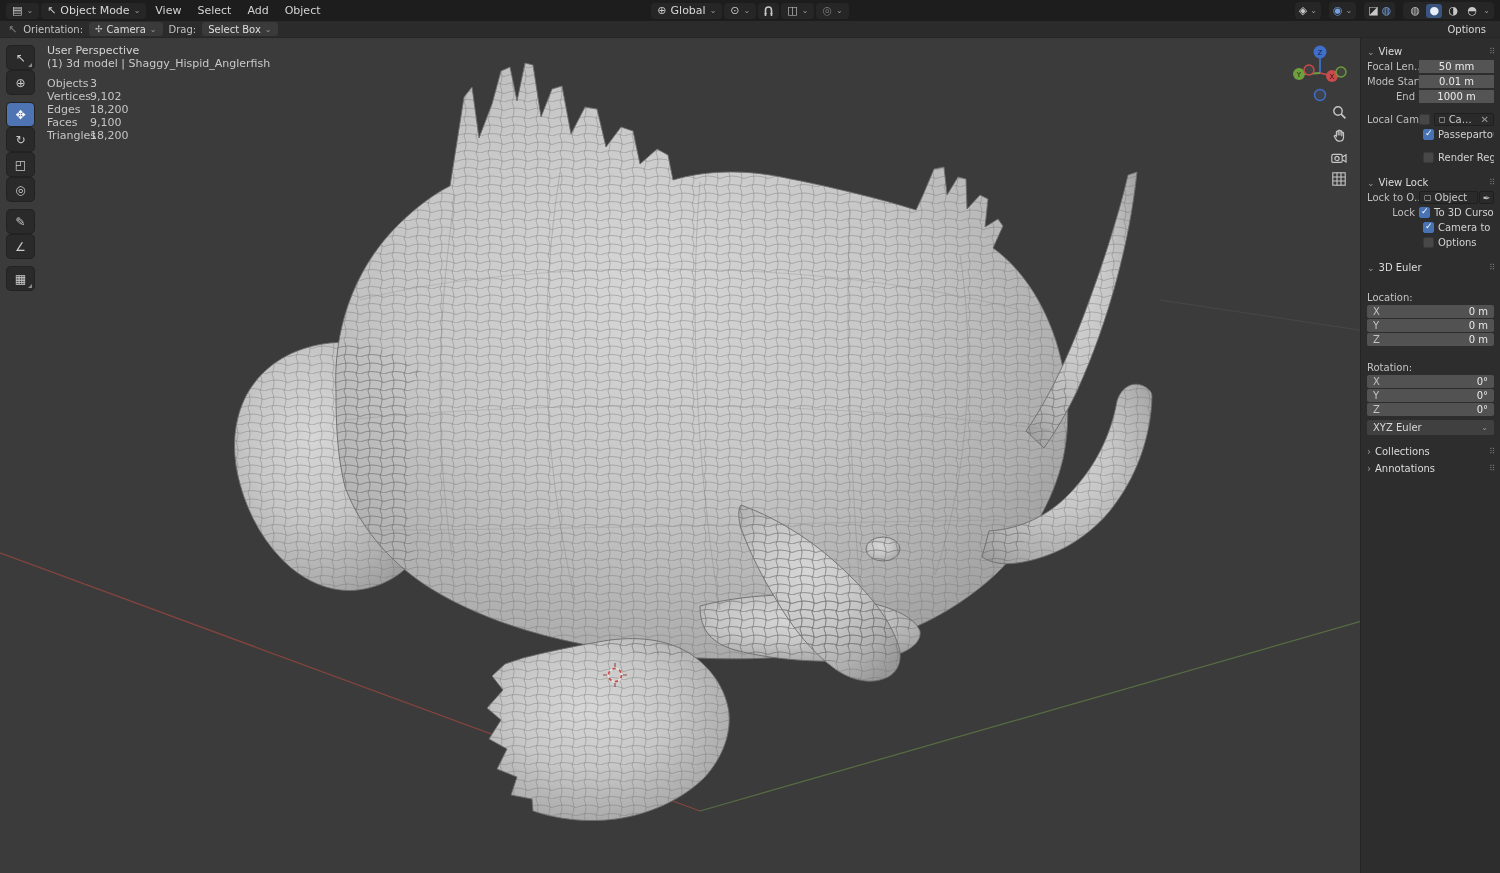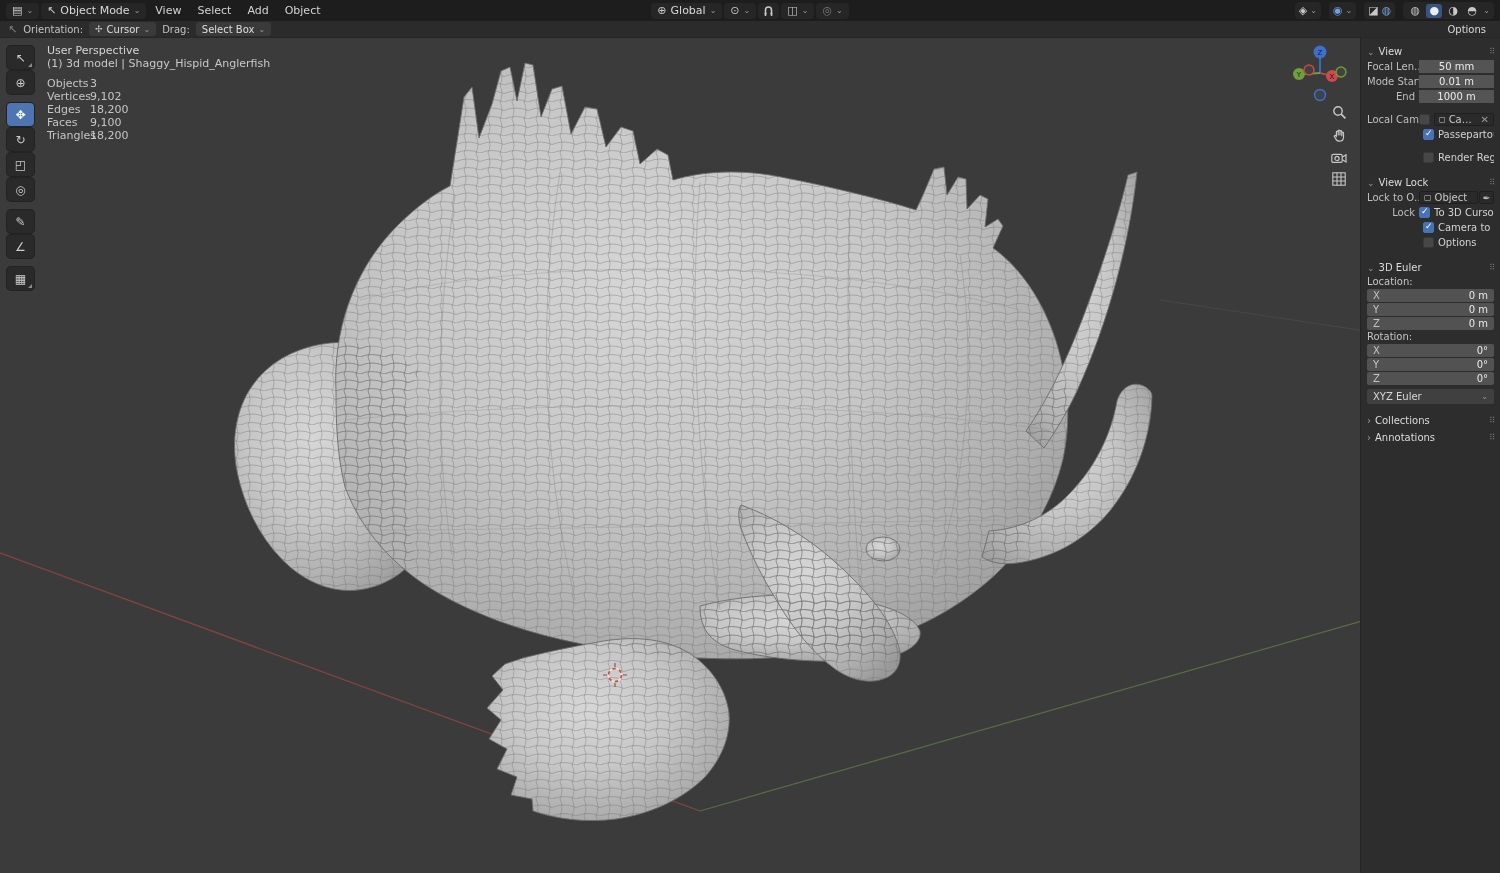--- a/index.html
+++ b/index.html
@@ -84,21 +84,21 @@
   .objfield{flex:1;display:flex;align-items:center;gap:3px;background:#2a2a2a;
     border:1px solid #1f1f1f;border-radius:2px;height:13px;padding:0 4px;color:#c9c9c9;
     white-space:nowrap;overflow:hidden}
   .xbtn{margin-left:auto;color:#9a9a9a}
   .sqbtn{flex:none;width:15px;height:13px;background:#2a2a2a;border:1px solid #1f1f1f;
     border-radius:2px;margin-left:1px;display:flex;align-items:center;justify-content:center;
     color:#bdbdbd;font-size:9px}
   .vrow{display:flex;justify-content:space-between;background:#525252;border-radius:2px;
     height:13px;line-height:13px;padding:0 6px;margin-bottom:1px;color:#e9e9e9}
   .vaxis{color:#c4c4c4}
-  .sublabel{color:#c4c4c4;margin:0 0 2px 0}
+  .sublabel{color:#c4c4c4;margin:16px 0 2px 0}
   .dropdown{display:flex;align-items:center;background:#404040;border-radius:2px;height:15px;
     padding:0 6px;color:#d8d8d8;margin-top:4px}
   .dropdown .chev{margin-left:auto}
   .sec-sp{height:8px}
 </style>
 </head>
 <body>
 
 <div>
 
@@ -174,21 +174,21 @@
         <span class="chev"></span>
       </span>
     </div>
   </div>
 
   <div class="tsbar">
     <span class="icon dim">↖</span>
     <span class="ts-label">Orientation:</span>
     <span class="btn2">
       <span class="icon" style="font-size:9px">✢</span>
-      <span>Cursor</span>
+      <span>Camera</span>
       <span class="chev"></span>
     </span>
     <span class="ts-label">Drag:</span>
     <span class="btn2">
       <span>Select Box</span>
       <span class="chev"></span>
     </span>
     <span class="btn2 options-btn">Options</span>
   </div>
 

